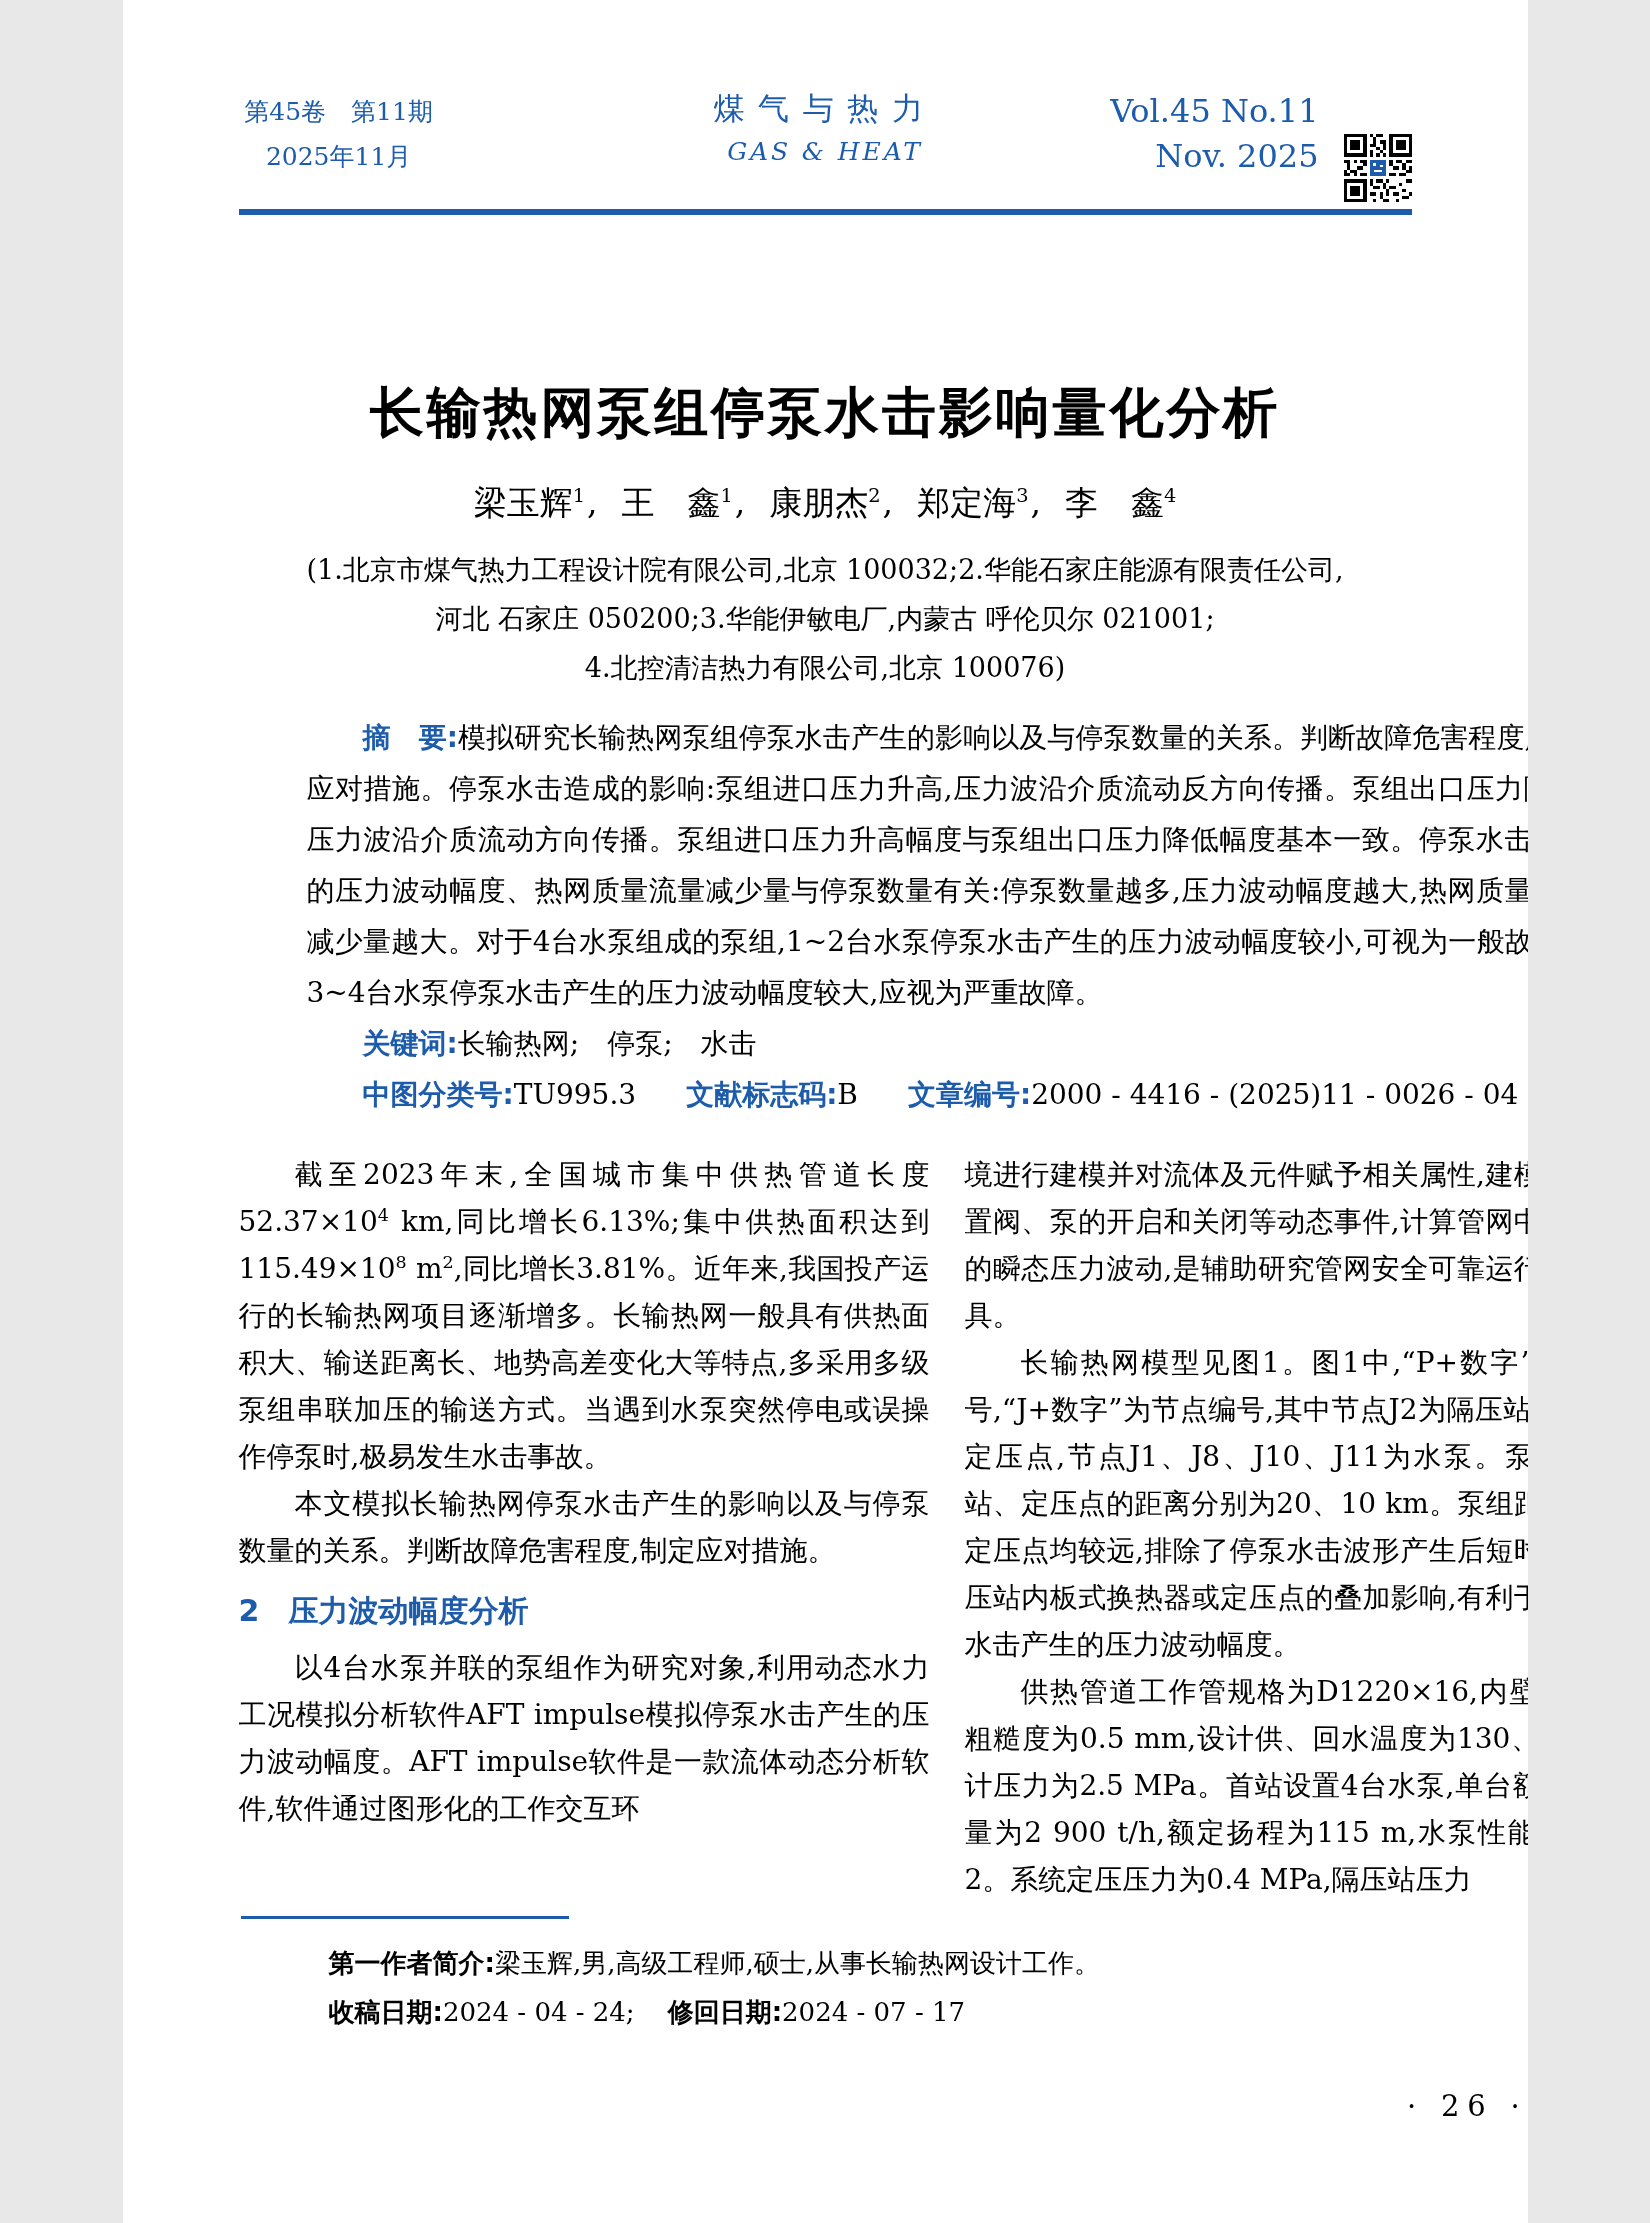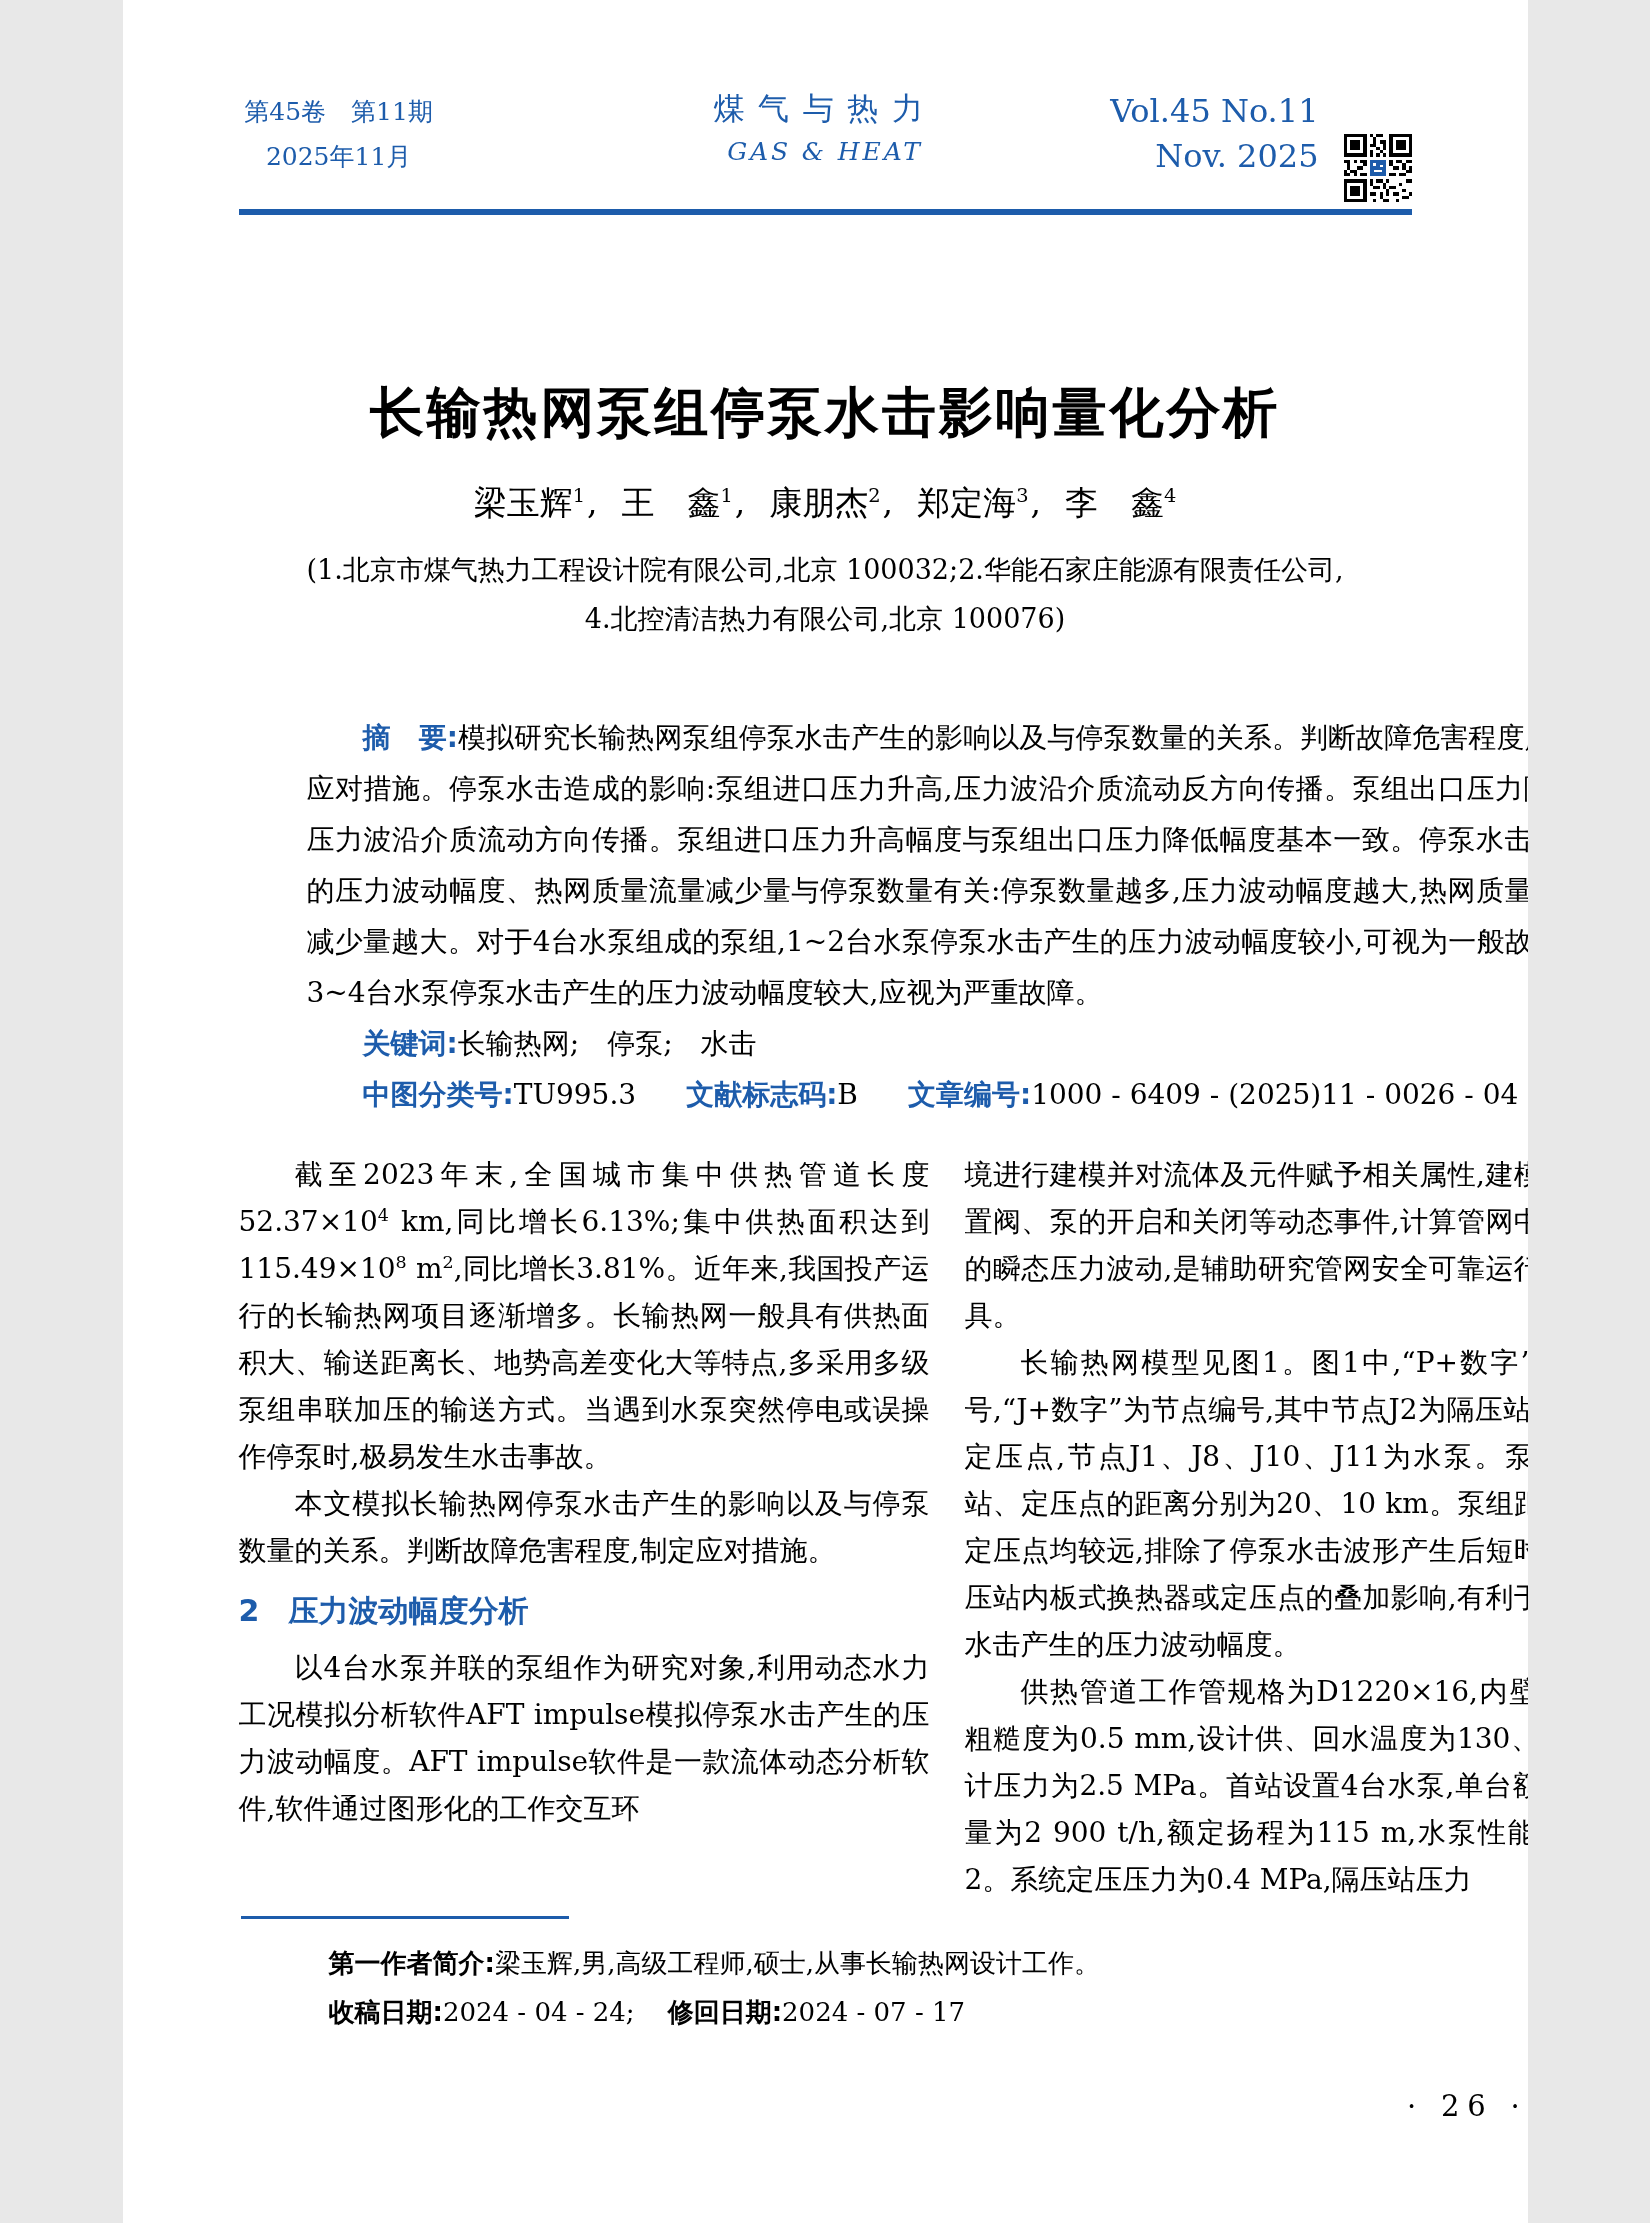--- a/index.html
+++ b/index.html
@@ -159,27 +159,28 @@
   <div class="authors">
     <span><span>梁玉辉</span><sup>1</sup></span><span class="sep">,</span>
     <span><span>王　鑫</span><sup>1</sup></span><span class="sep">,</span>
     <span><span>康朋杰</span><sup>2</sup></span><span class="sep">,</span>
     <span><span>郑定海</span><sup>3</sup></span><span class="sep">,</span>
     <span><span>李　鑫</span><sup>4</sup></span>
   </div>
 
   <div class="affiliations">
     <div>(1.北京市煤气热力工程设计院有限公司,北京 100032;2.华能石家庄能源有限责任公司,</div>
+    <div>河北 石家庄 050200;3.华能伊敏电厂,内蒙古 呼伦贝尔 021001;</div>
     <div>4.北控清洁热力有限公司,北京 100076)</div>
   </div>
 
   <div class="abstract-block">
     <p><span class="label-blue">摘　要:</span><span>模拟研究长输热网泵组停泵水击产生的影响以及与停泵数量的关系。判断故障危害程度,制定应对措施。停泵水击造成的影响:泵组进口压力升高,压力波沿介质流动反方向传播。泵组出口压力降低,压力波沿介质流动方向传播。泵组进口压力升高幅度与泵组出口压力降低幅度基本一致。停泵水击造成的压力波动幅度、热网质量流量减少量与停泵数量有关:停泵数量越多,压力波动幅度越大,热网质量流量减少量越大。对于4台水泵组成的泵组,1~2台水泵停泵水击产生的压力波动幅度较小,可视为一般故障。3~4台水泵停泵水击产生的压力波动幅度较大,应视为严重故障。</span></p>
     <p><span class="label-blue">关键词:</span><span>长输热网;　停泵;　水击</span></p>
-    <p class="meta-line"><span class="label-blue">中图分类号:</span><span>TU995.3</span><span class="gap"></span><span class="label-blue">文献标志码:</span><span>B</span><span class="gap"></span><span class="label-blue">文章编号:</span><span>1000 - 6409 - (2025)11 - 0026 - 04</span></p>
+    <p class="meta-line"><span class="label-blue">中图分类号:</span><span>TU995.3</span><span class="gap"></span><span class="label-blue">文献标志码:</span><span>B</span><span class="gap"></span><span class="label-blue">文章编号:</span><span>2000 - 4416 - (2025)11 - 0026 - 04</span></p>
   </div>
 
   <div class="col col-left">
     <p><span>截至2023年末,全国城市集中供热管道长度52.37×10</span><sup class="body-sup">4</sup><span> km,同比增长6.13%;集中供热面积达到115.49×10</span><sup class="body-sup">8</sup><span> m</span><sup class="body-sup">2</sup><span>,同比增长3.81%。近年来,我国投产运行的长输热网项目逐渐增多。长输热网一般具有供热面积大、输送距离长、地势高差变化大等特点,多采用多级泵组串联加压的输送方式。当遇到水泵突然停电或误操作停泵时,极易发生水击事故。</span></p>
     <p>本文模拟长输热网停泵水击产生的影响以及与停泵数量的关系。判断故障危害程度,制定应对措施。</p>
     <h2 class="section-heading second"><span class="num">2</span><span>压力波动幅度分析</span></h2>
     <p>以4台水泵并联的泵组作为研究对象,利用动态水力工况模拟分析软件AFT impulse模拟停泵水击产生的压力波动幅度。AFT impulse软件是一款流体动态分析软件,软件通过图形化的工作交互环</p>
   </div>
 
   <div class="col col-right">

